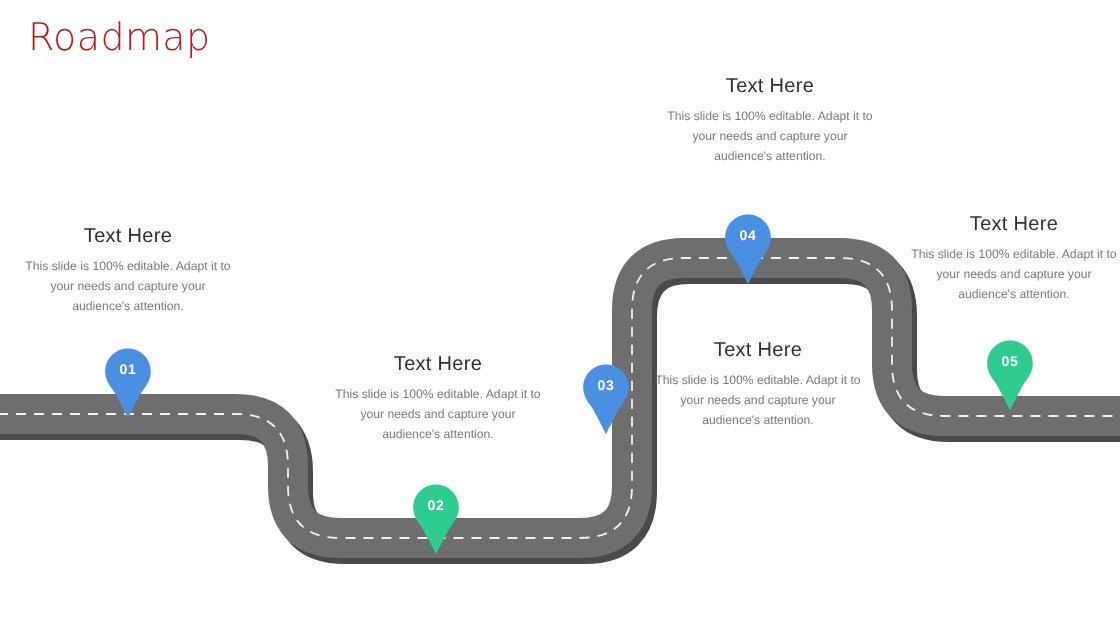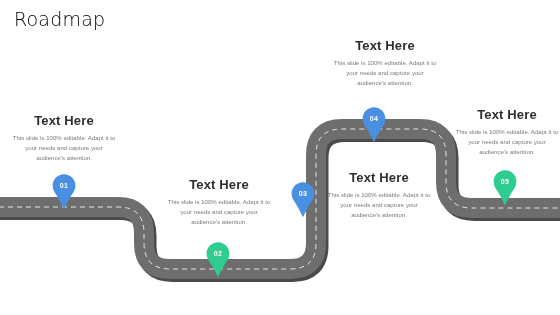--- a/index.html
+++ b/index.html
@@ -27,21 +27,21 @@
     width:560px; height:315px;
     display:block;
   }
 
   
   .text-block {
     position:absolute;
     text-align:center;
   }
   .tb-heading {
-    font-size:13px; font-weight:bold;
+    font-size:10px; font-weight:normal;
     color:#2f2f2f;
     letter-spacing:0.15px;
     margin-bottom:5px;
     white-space:nowrap;
   }
   .tb-body {
     font-size:6.1px;
     line-height:1.62;
     color:#7a7a7a;
   }
@@ -69,21 +69,21 @@
 
   .m1 { left:49px;  top:172px; }
   .m2 { left:203px; top:240px; }
   .m3 { left:288px; top:180px; }
   .m4 { left:359px; top:105px; }
   .m5 { left:490px; top:168px; }
 </style>
 </head>
 <body style="background: rgb(255, 255, 255);">
 
-<div id="page-title" style="color: #000000;">Roadmap</div>
+<div id="page-title" style="color: #b91c1c;">Roadmap</div>
 
 <svg id="road-svg" viewBox="0 0 560 315">
 
   <g transform="translate(2.5,3)">
     <path d="M -10,207 L 118,207
              Q 144,207 144,233
              L 144,243
              Q 144,269 170,269
              L 290,269
              Q 316,269 316,243

